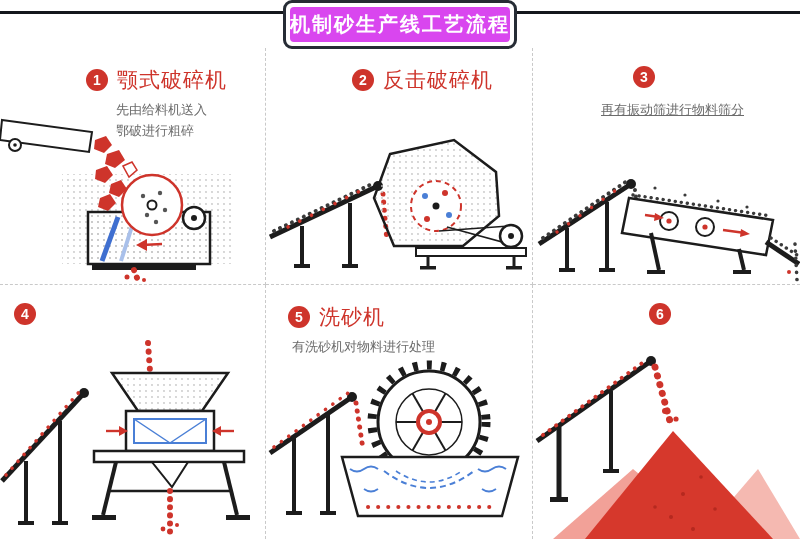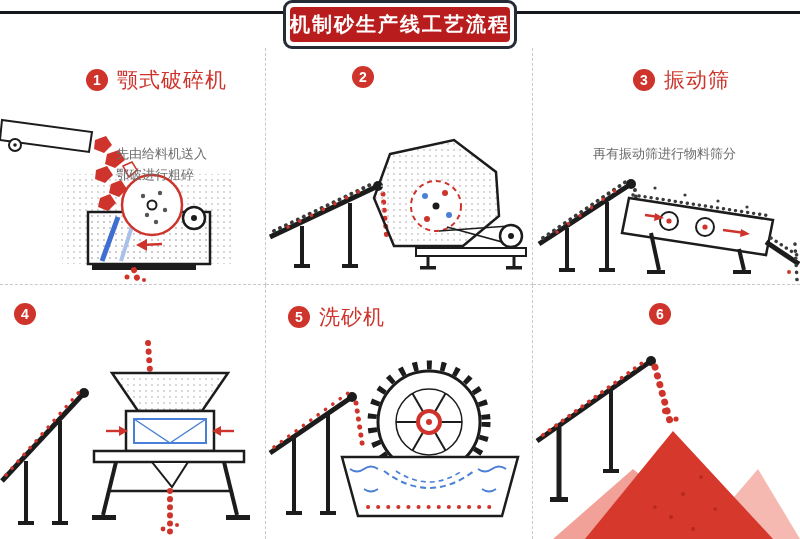--- a/index.html
+++ b/index.html
@@ -7,43 +7,43 @@
   .stage {
     position: relative; width: 800px; height: 539px; background: #fff;
     font-family: "Liberation Sans", "DejaVu Sans", sans-serif; overflow: hidden;
   }
   .top-line { position: absolute; top: 11px; left: 0; width: 100%; height: 3px; background: #14171c; }
   .title-box {
     position: absolute; left: 50%; top: 0; transform: translateX(-50%);
     background: #fff; border: 3px solid #262c35; border-radius: 9px; padding: 4px; z-index: 5;
   }
   .title-inner {
-    background: #b91c1c; color: #fff; font-size: 20px; font-weight: bold;
+    background: #d946ef; color: #fff; font-size: 20px; font-weight: bold;
     padding: 4px 0; border-radius: 4px; letter-spacing: 2px; white-space: nowrap;
   }
   .grid {
     position: absolute; left: 0; top: 48px; width: 800px; height: 491px;
     display: grid; grid-template-columns: 266px 267px 267px; grid-template-rows: 237px 254px;
   }
   .cell { position: relative; }
   .cell.br { border-right: 1px dashed #c9c9c9; }
   .cell.bb { border-bottom: 1px dashed #c9c9c9; }
   .panel-header { position: absolute; display: flex; align-items: center; gap: 9px; z-index: 2; }
   .badge {
     width: 22px; height: 22px; border-radius: 50%; background: #ce342b; color: #fff;
     font-size: 14px; font-weight: bold; display: flex; align-items: center; justify-content: center;
     flex: 0 0 22px;
   }
   .panel-title { color: #ce342b; font-size: 21px; font-weight: normal; letter-spacing: 1px; }
-  .panel-desc { position: absolute; color: #6b6b6b; font-size: 13px; line-height: 1.6; white-space: pre-line; z-index: 2; margin-top: 44px; }
+  .panel-desc { position: absolute; color: #6b6b6b; font-size: 13px; line-height: 1.6; white-space: pre-line; z-index: 2; }
   .illus { position: absolute; left: 0; bottom: 0; z-index: 1; }
   
   .p1 .panel-header { left: 86px; top: 18px; }   .p1 .panel-desc { left: 116px; top: 52px; }
   .p2 .panel-header { left: 86px; top: 18px; }   .p2 .panel-desc { left: 56px;  top: 52px; }
-  .p3 .panel-header { left: 100px; top: 18px; }  .p3 .panel-desc { left: 60px;  top: 52px; }
+  .p3 .panel-header { left: 100px; top: 18px; }  .p3 .panel-desc { left: 68px;  top: 52px; text-decoration: underline; }
   .p4 .panel-header { left: 14px; top: 18px; }   .p4 .panel-desc { left: 12px;  top: 52px; }
   .p5 .panel-header { left: 22px; top: 18px; }   .p5 .panel-desc { left: 26px;  top: 52px; }
   .p6 .panel-header { left: 116px; top: 18px; }
 </style>
 </head>
 <body>
 
 <div class="stage">
 
   <div class="top-line"></div>
@@ -93,20 +93,21 @@
         <rect x="92" y="170" width="104" height="6" fill="#1c1c1c"></rect>
         <line x1="134" y1="176" x2="139" y2="189" stroke="#ce342b" stroke-width="6" stroke-linecap="round" stroke-dasharray="0.1 8"></line>
         <circle cx="127" cy="183" r="2.5" fill="#ce342b"></circle>
           <circle cx="144" cy="186" r="2" fill="#ce342b"></circle>
       </svg>
     </div>
 
     <div class="cell br bb p2">
       <div class="panel-header">
         <span class="badge">2</span>
+        <span class="panel-title">反击破碎机</span>
       </div>
       <svg class="illus" width="267" height="190" viewBox="0 0 267 190">
         <defs>
             <pattern id="dp2" width="6" height="6" patternUnits="userSpaceOnUse">
               <circle cx="2" cy="2" r="0.9" fill="#c6c6c6"></circle>
             </pattern>
           </defs>
         <line x1="4" y1="143" x2="112" y2="92" stroke="#1c1c1c" stroke-width="5"></line>
         <circle cx="112" cy="92" r="5" fill="#1c1c1c"></circle>
         <line x1="36" y1="132" x2="36" y2="170" stroke="#1c1c1c" stroke-width="4"></line>
@@ -131,21 +132,20 @@
         <line x1="162" y1="162" x2="162" y2="172" stroke="#1c1c1c" stroke-width="3"></line>
         <line x1="248" y1="162" x2="248" y2="172" stroke="#1c1c1c" stroke-width="3"></line>
         <rect x="154" y="172" width="16" height="3.5" fill="#1c1c1c"></rect>
         <rect x="240" y="172" width="16" height="3.5" fill="#1c1c1c"></rect>
       </svg>
     </div>
 
     <div class="cell bb p3">
       <div class="panel-header">
         <span class="badge">3</span>
-        <span class="panel-title">振动筛</span>
       </div>
       <div class="panel-desc">再有振动筛进行物料筛分</div>
       <svg class="illus" width="267" height="190" viewBox="0 0 267 190">
         <line x1="6" y1="150" x2="98" y2="90" stroke="#1c1c1c" stroke-width="5"></line>
         <circle cx="98" cy="90" r="5" fill="#1c1c1c"></circle>
         <line x1="34" y1="134" x2="34" y2="174" stroke="#1c1c1c" stroke-width="4"></line>
         <rect x="26" y="174" width="16" height="4" fill="#1c1c1c"></rect>
         <line x1="74" y1="108" x2="74" y2="174" stroke="#1c1c1c" stroke-width="4"></line>
         <rect x="66" y="174" width="16" height="4" fill="#1c1c1c"></rect>
         <line x1="10" y1="144" x2="94" y2="87" stroke="#3a3a3a" stroke-width="4" stroke-linecap="round" stroke-dasharray="0.1 6.5"></line>
@@ -214,20 +214,21 @@
         <circle cx="163" cy="200" r="2.4" fill="#ce342b"></circle>
           <circle cx="177" cy="196" r="2" fill="#ce342b"></circle>
       </svg>
     </div>
 
     <div class="cell br p5">
       <div class="panel-header">
         <span class="badge">5</span>
         <span class="panel-title">洗砂机</span>
       </div>
+      <div class="panel-desc">有洗砂机对物料进行处理</div>
       <svg class="illus" width="267" height="210" viewBox="0 0 267 210">
         <line x1="4" y1="124" x2="86" y2="68" stroke="#1c1c1c" stroke-width="5"></line>
         <circle cx="86" cy="68" r="5" fill="#1c1c1c"></circle>
         <line x1="28" y1="108" x2="28" y2="182" stroke="#1c1c1c" stroke-width="4"></line>
         <rect x="20" y="182" width="16" height="4" fill="#1c1c1c"></rect>
         <line x1="62" y1="86" x2="62" y2="182" stroke="#1c1c1c" stroke-width="4"></line>
         <rect x="54" y="182" width="16" height="4" fill="#1c1c1c"></rect>
         <line x1="8" y1="118" x2="82" y2="64" stroke="#ce342b" stroke-width="3.6" stroke-linecap="round" stroke-dasharray="0.1 9"></line>
         <line x1="90" y1="74" x2="97" y2="120" stroke="#ce342b" stroke-width="5" stroke-linecap="round" stroke-dasharray="0.1 8"></line>
         <circle cx="163" cy="93" r="57" fill="#fff" stroke="#1c1c1c" stroke-width="9" stroke-dasharray="5 9"></circle>

